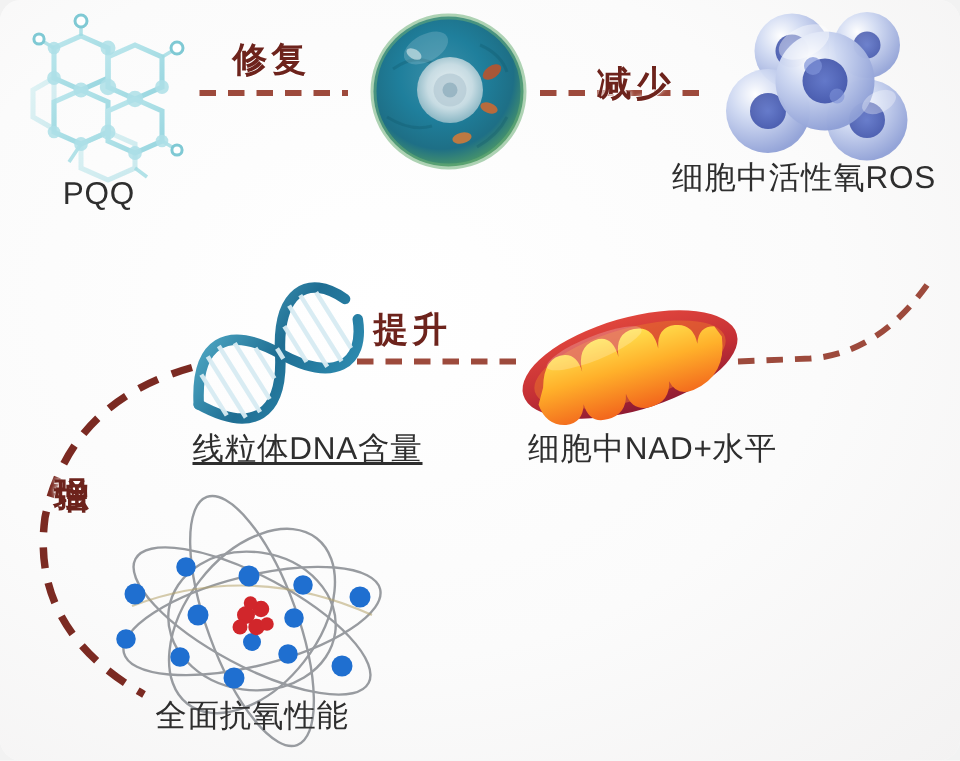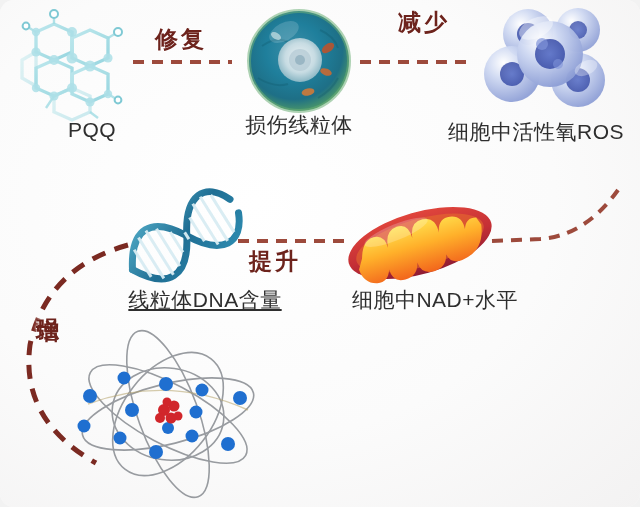--- a/index.html
+++ b/index.html
@@ -83,21 +83,21 @@
           <circle cx="22" cy="44" r="4.6"></circle>
         <circle cx="94" cy="50" r="4.6"></circle>
           <circle cx="40" cy="88" r="4.6"></circle>
         <circle cx="76" cy="94" r="4.6"></circle>
           <circle cx="22" cy="80" r="4.2"></circle>
         <circle cx="94" cy="86" r="4.2"></circle>
           <circle cx="22" cy="24" r="4.2"></circle>
       </g>
     </svg>
   </div>
-  <div class="caption" style="left:32px;top:118px;width:120px;text-align:center;">PQQ</div>
+  <div class="caption" style="left:6px;top:118px;width:120px;text-align:center;">PQQ</div>
 
   <div class="node" style="left:240px;top:6px;width:118px;height:112px;">
     <svg class="fig" style="left:0;top:0;width:118px;height:112px;" viewBox="0 0 118 112">
       <defs>
         <radialGradient id="gCell" cx="45%" cy="40%" r="62%">
           <stop offset="0%" stop-color="#3d8fa8"></stop>
           <stop offset="45%" stop-color="#1f7f9c"></stop>
           <stop offset="78%" stop-color="#1e6f86"></stop>
           <stop offset="100%" stop-color="#4e9a66"></stop>
         </radialGradient>
@@ -120,21 +120,20 @@
       <circle cx="60" cy="54" r="5" fill="#93b2c0" opacity=".85"></circle>
       <g opacity=".9">
         <ellipse cx="88" cy="42" rx="7" ry="4" fill="#b8542e" transform="rotate(-35 88 42)"></ellipse>
         <ellipse cx="86" cy="66" rx="6" ry="3.4" fill="#c96a34" transform="rotate(20 86 66)"></ellipse>
         <ellipse cx="68" cy="86" rx="6.5" ry="3.6" fill="#cf7a3a" transform="rotate(-12 68 86)"></ellipse>
         <ellipse cx="36" cy="30" rx="5.5" ry="3.2" fill="#9fc8d2" transform="rotate(30 36 30)"></ellipse>
       </g>
       <ellipse cx="44" cy="26" rx="16" ry="9" fill="#ffffff" opacity=".16" transform="rotate(-28 44 26)"></ellipse>
     </svg>
   </div>
-  <div class="caption" style="left:229px;top:113px;width:140px;">损伤线粒体</div>
 
   <div class="node" style="left:482px;top:4px;width:130px;height:112px;">
     <svg class="fig" style="left:0;top:0;width:130px;height:112px;" viewBox="0 0 130 112">
       <defs>
         <radialGradient id="gBlob" cx="35%" cy="30%" r="72%">
           <stop offset="0%" stop-color="#ffffff"></stop>
           <stop offset="40%" stop-color="#cfd9f2"></stop>
           <stop offset="100%" stop-color="#8e9fd6"></stop>
         </radialGradient>
         <radialGradient id="gCore" cx="50%" cy="50%" r="55%">
@@ -153,21 +152,21 @@
         <circle cx="96" cy="76" r="12" fill="url(#gCore)" opacity=".78"></circle>
         <circle cx="68" cy="50" r="33" fill="url(#gBlob)" opacity=".97"></circle>
         <circle cx="68" cy="50" r="15" fill="url(#gCore)" opacity=".82"></circle>
         <circle cx="60" cy="40" r="6" fill="#7f93d8" opacity=".7"></circle>
         <circle cx="76" cy="60" r="5" fill="#7f93d8" opacity=".6"></circle>
       </g>
       <ellipse cx="54" cy="24" rx="18" ry="10" fill="#fff" opacity=".4" transform="rotate(-25 54 24)"></ellipse>
       <ellipse cx="104" cy="64" rx="12" ry="7" fill="#fff" opacity=".32" transform="rotate(-25 104 64)"></ellipse>
     </svg>
   </div>
-  <div class="caption" style="left:432px;top:120px;width:208px;">细胞中活性氧ROS</div>
+  <div class="caption" style="left:432px;top:107px;width:208px;">细胞中活性氧ROS</div>
 
   <div class="node" style="left:116px;top:188px;width:128px;height:104px;">
     <svg class="fig" style="left:0;top:0;width:128px;height:104px;" viewBox="0 0 128 104">
       <defs>
         <linearGradient id="gStrand" x1="0" y1="0" x2="1" y2="1">
           <stop offset="0%" stop-color="#4fa8c4"></stop>
           <stop offset="50%" stop-color="#1f6e93"></stop>
           <stop offset="100%" stop-color="#2d8bb0"></stop>
         </linearGradient>
       </defs>
@@ -251,24 +250,25 @@
       <g fill="#d1262b">
         <circle cx="96" cy="50" r="6"></circle>
         <circle cx="106" cy="46" r="5.5"></circle>
         <circle cx="103" cy="58" r="5.5"></circle>
         <circle cx="92" cy="58" r="5"></circle>
         <circle cx="110" cy="56" r="4.5"></circle>
         <circle cx="99" cy="42" r="4.5"></circle>
       </g>
     </svg>
   </div>
+  <div class="caption" style="left:68px;top:466px;width:200px;">全面抗氧性能</div>
 
   <div class="arrow-label" style="left:155px;top:24px;text-align:center;">修复</div>
 
-  <div class="arrow-label" style="left:398px;top:7px;text-align:right;">减少</div>
-
-  <div class="arrow-label" style="left:249px;top:204px;margin-top:42px;">提升</div>
+  <div class="arrow-label" style="left:398px;top:40px;text-align:right;">减少</div>
+
+  <div class="arrow-label" style="left:249px;top:204px;">提升</div>
 
 
   <div class="arrow-label vert" style="left:34px;top:300px;width:26px;
        writing-mode:vertical-rl;text-orientation:upright;">增强</div>
 
 </div>
 
 </body></html>

